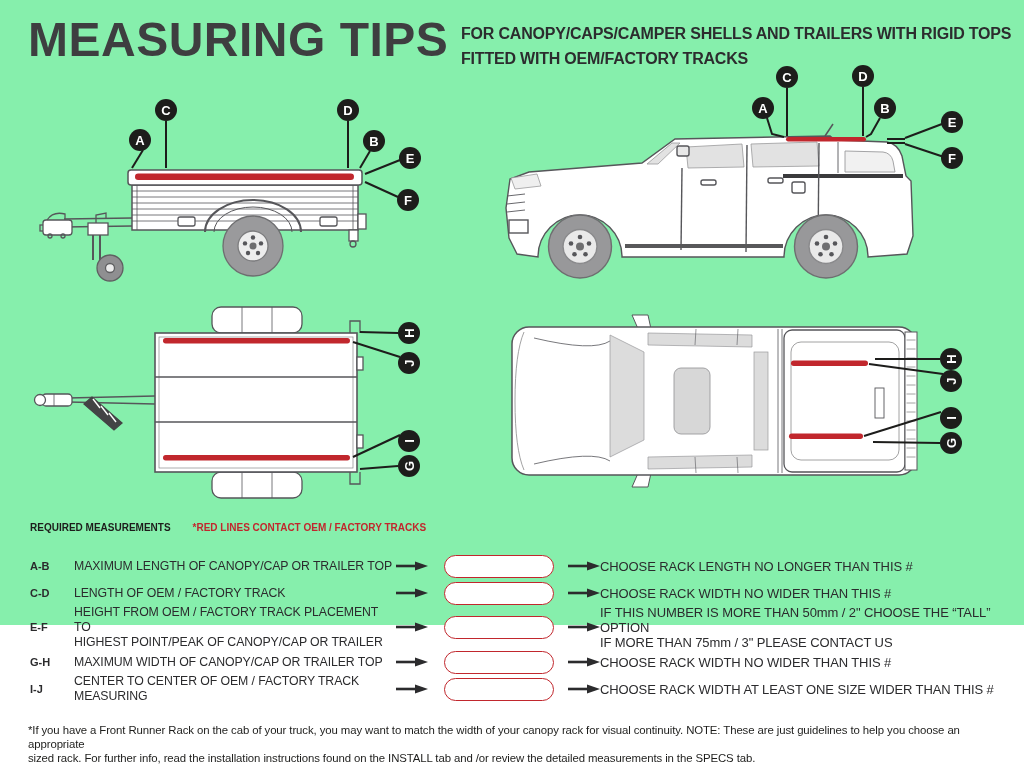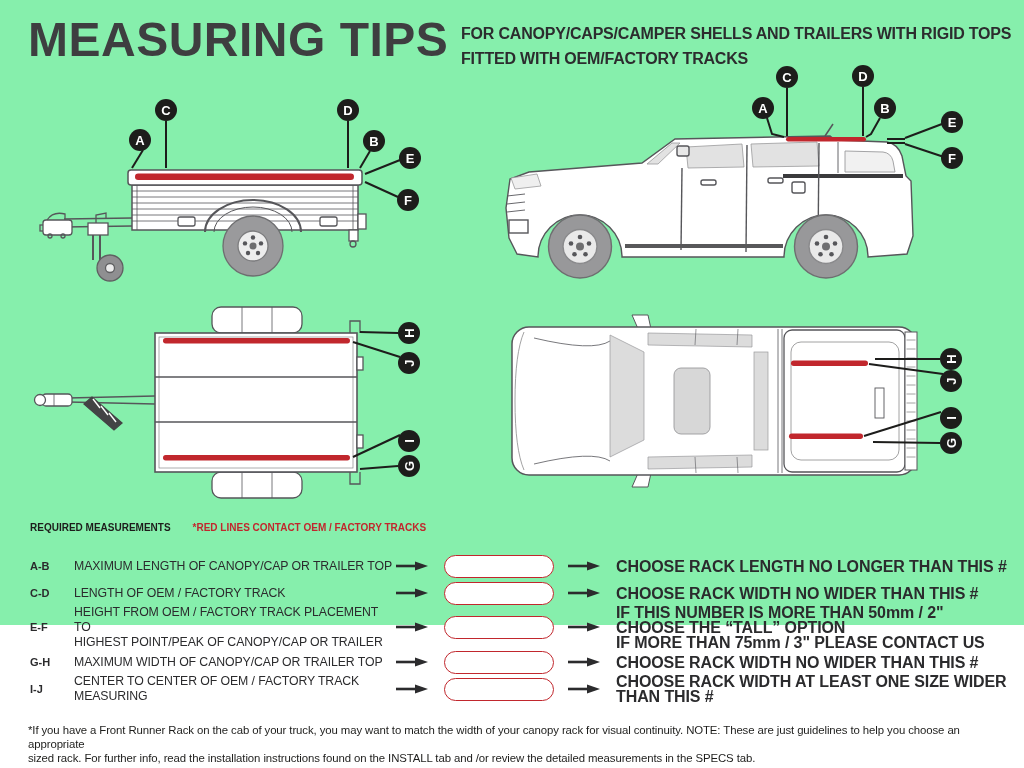--- a/index.html
+++ b/index.html
@@ -11,21 +11,21 @@
   .legend{left:30px;top:522px;font-size:10px;font-weight:bold;color:#1d1d1b;display:flex}
   .legend .red{color:#c1272d;margin-left:22px}
   .mtable{left:30px;top:552px;width:985px}
   .mrow{display:flex;align-items:center;height:28px}
   .mrow.h26{height:26px}
   .mrow.tall{height:42px}
   .mrow .key{width:44px;font-size:11px;font-weight:bold;color:#2b2b2d;flex:0 0 auto}
   .mrow .desc{width:322px;font-size:12.3px;font-weight:normal;color:#2b2b2d;line-height:15px;white-space:pre-line;letter-spacing:-0.1px;flex:0 0 auto}
   .arrow{flex:0 0 auto}
   .pill{width:110px;height:23px;border:1.5px solid #c1272d;border-radius:12px;background:#fff;margin:0 14px 0 16px;flex:0 0 auto}
-  .mrow .result{margin-left:16px;font-size:16px;font-weight:bold;color:#2b2b2d;line-height:15px;white-space:pre-line;letter-spacing:-0.1px}
+  .mrow .result{font-size:13px;font-weight:normal;color:#2b2b2d;line-height:15px;white-space:pre-line;letter-spacing:-0.1px}
   .footnote{left:28px;top:723px;width:975px;font-size:11.4px;color:#1d1d1b;line-height:14px;white-space:pre-line;letter-spacing:-0.1px}
   svg .lbl{font-family:"Liberation Sans",sans-serif;font-size:13px;font-weight:bold;fill:#fff;text-anchor:middle}
   svg{display:block}
 </style>
 </head>
 <body>
 <div id="page">
 
 <div class="abs title">MEASURING TIPS</div>
 <div class="abs subtitle">FOR CANOPY/CAPS/CAMPER SHELLS AND TRAILERS WITH RIGID TOPS

